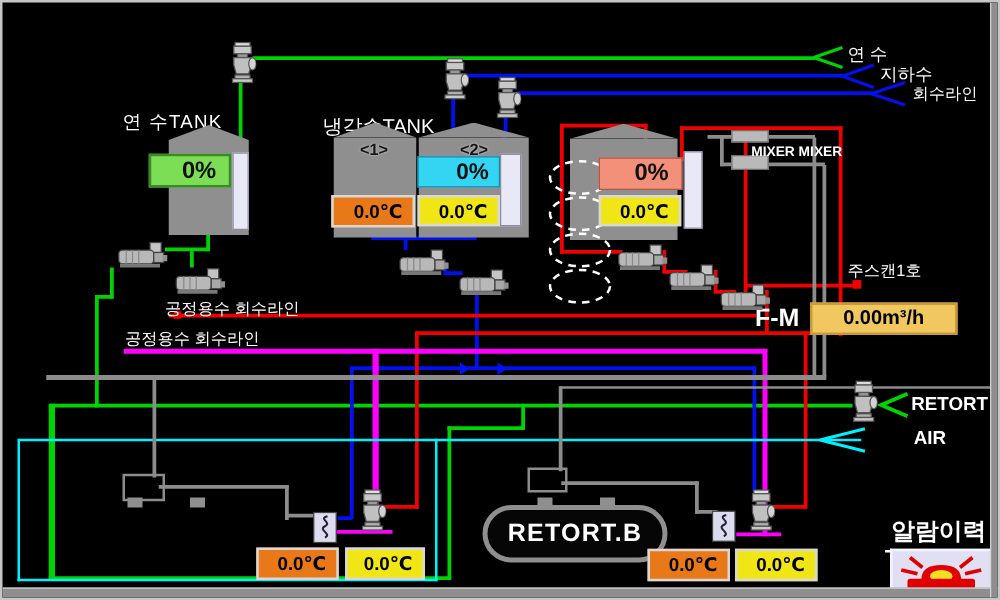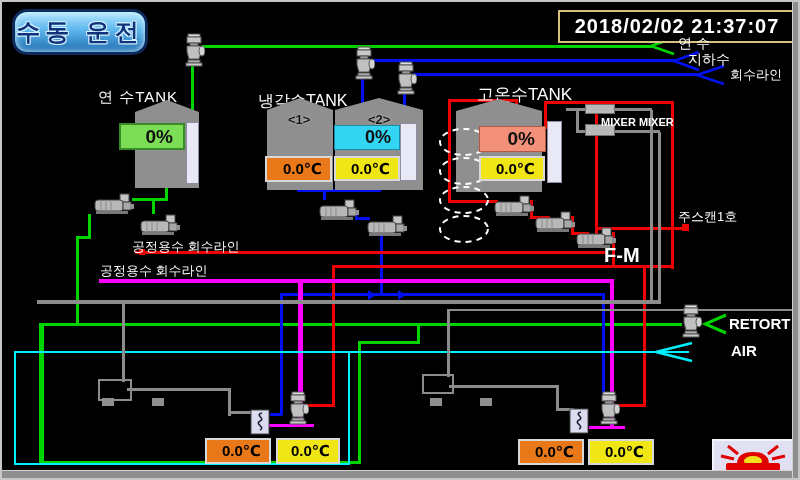--- a/index.html
+++ b/index.html
@@ -143,29 +143,23 @@
     </svg>
   <svg class="abs" style="left:700px;top:311px" width="26" height="22">
       <path d="M24 2 L3 11 L24 20" stroke="#00d400" stroke-width="3" fill="none"></path>
     </svg>
   <svg class="abs" style="left:650px;top:339px" width="42" height="22">
       <path d="M40 2 L4 11 L40 20" stroke="#00f0ff" stroke-width="2.5" fill="none"></path>
     </svg>
   <div class="arr-r" style="left:366px;top:288px"></div>
   <div class="arr-r" style="left:396px;top:288px"></div>
 
-  <div class="mode-btn">
-    <span>수동 운전</span>
-  </div>
-  <div class="datetime">
-    <span>2018/02/02  21:37:07</span>
-  </div>
 
   <div class="lbl" style="left:676px;top:33px;font-size:14px">연 수</div>
-  <div class="lbl" style="left:686px;top:49px;font-size:14px">지하수</div>
+  <div class="lbl" style="left:702px;top:49px;font-size:14px">지하수</div>
   <div class="lbl" style="left:728px;top:64px;font-size:13px">회수라인</div>
 
   <div class="lbl" style="left:96px;top:86px;font-size:15px;letter-spacing:1px">연 수TANK</div>
   <div class="roof" style="left:133px;top:98px;width:64px;height:12px"></div>
   <div class="tankbody" style="left:133px;top:110px;width:64px;height:76px"></div>
   <div class="bar" style="left:117px;top:121px;width:66px;height:27px;background:#7cde55;border:2px solid #3a8a2a;font-size:19px;padding-right:10px">
     <span>0%</span>
   </div>
   <div class="level" style="left:184px;top:120px;width:13px;height:62px"></div>
 
@@ -180,21 +174,20 @@
     <span>0%</span>
   </div>
   <div class="level" style="left:398px;top:121px;width:17px;height:58px"></div>
   <div class="tbox" style="left:263px;top:154px;width:67px;height:26px;background:#e87818">
     <span>0.0℃</span>
   </div>
   <div class="tbox" style="left:332px;top:154px;width:66px;height:25px;background:#f0e616">
     <span>0.0℃</span>
   </div>
 
-  <div class="lbl" style="left:475px;top:81px;font-size:17px">고온수TANK</div>
   <div class="roof" style="left:454px;top:97px;width:86px;height:12px"></div>
   <div class="tankbody" style="left:454px;top:109px;width:86px;height:81px"></div>
   <svg class="abs" style="left:436px;top:124px" width="54" height="122">
     <g stroke="#fff" stroke-width="2" fill="none" stroke-dasharray="6 5">
       <ellipse cx="26" cy="16" rx="24" ry="13"></ellipse>
         <ellipse cx="26" cy="45" rx="24" ry="13"></ellipse>
       <ellipse cx="26" cy="74" rx="24" ry="13"></ellipse>
         <ellipse cx="26" cy="103" rx="24" ry="13"></ellipse>
     </g>
   </svg>
@@ -205,45 +198,52 @@
     <span>0.0℃</span>
   </div>
   <div class="level" style="left:545px;top:119px;width:15px;height:62px"></div>
 
   <div class="mixer-box" style="left:583px;top:102px;width:30px;height:10px"></div>
   <div class="mixer-box" style="left:583px;top:122px;width:30px;height:12px"></div>
   <div class="lbl" style="left:599px;top:114px;font-size:11px;font-weight:bold">MIXER MIXER</div>
 
   <div class="lbl" style="left:676px;top:206px;font-size:13px">주스캔1호</div>
   <div class="lbl" style="left:602px;top:242px;font-size:20px;font-weight:bold">F-M</div>
+  <div class="fm-box">
+    <span>0.00m³/h</span>
+  </div>
 
   <div class="lbl" style="left:130px;top:236px;font-size:13px">공정용수 회수라인</div>
   <div class="lbl" style="left:98px;top:260px;font-size:13px">공정용수 회수라인</div>
 
   <div class="lbl" style="left:727px;top:313px;font-size:15px;font-weight:bold">RETORT</div>
   <div class="lbl" style="left:729px;top:340px;font-size:15px;font-weight:bold">AIR</div>
 
   <div class="tab" style="left:100px;top:396px;width:12px;height:8px"></div>
   <div class="tab" style="left:150px;top:396px;width:12px;height:8px"></div>
   <div class="tbox" style="left:203px;top:436px;width:66px;height:26px;background:#e87818">
     <span>0.0℃</span>
   </div>
   <div class="tbox" style="left:274px;top:436px;width:64px;height:26px;background:#f0e616">
     <span>0.0℃</span>
   </div>
 
   <div class="tab" style="left:428px;top:396px;width:12px;height:8px"></div>
   <div class="tab" style="left:478px;top:396px;width:12px;height:8px"></div>
+  <div class="retort" style="left:384px;top:402px;width:148px;height:46px">
+    <span>RETORT.B</span>
+  </div>
   <div class="tbox" style="left:516px;top:437px;width:66px;height:26px;background:#e87818">
     <span>0.0℃</span>
   </div>
   <div class="tbox" style="left:586px;top:437px;width:66px;height:26px;background:#f0e616">
     <span>0.0℃</span>
   </div>
 
+  <div class="alarm-lbl">알람이력</div>
   <div class="alarm-btn">
     <svg width="70" height="28" viewBox="0 0 70 28">
       <g stroke="#e00000" stroke-width="3" fill="none">
         <path d="M10 2 L20 10 M60 2 L50 10 M3 12 L16 15 M67 12 L54 15"></path>
       </g>
       <path d="M19 20 Q19 8 35 8 Q51 8 51 20 Z" fill="#e00000"></path>
       <ellipse cx="35" cy="17" rx="9" ry="5" fill="#f0e020"></ellipse>
       <rect x="8" y="19" width="54" height="8" rx="2" fill="#e00000"></rect>
     </svg>
   </div>

